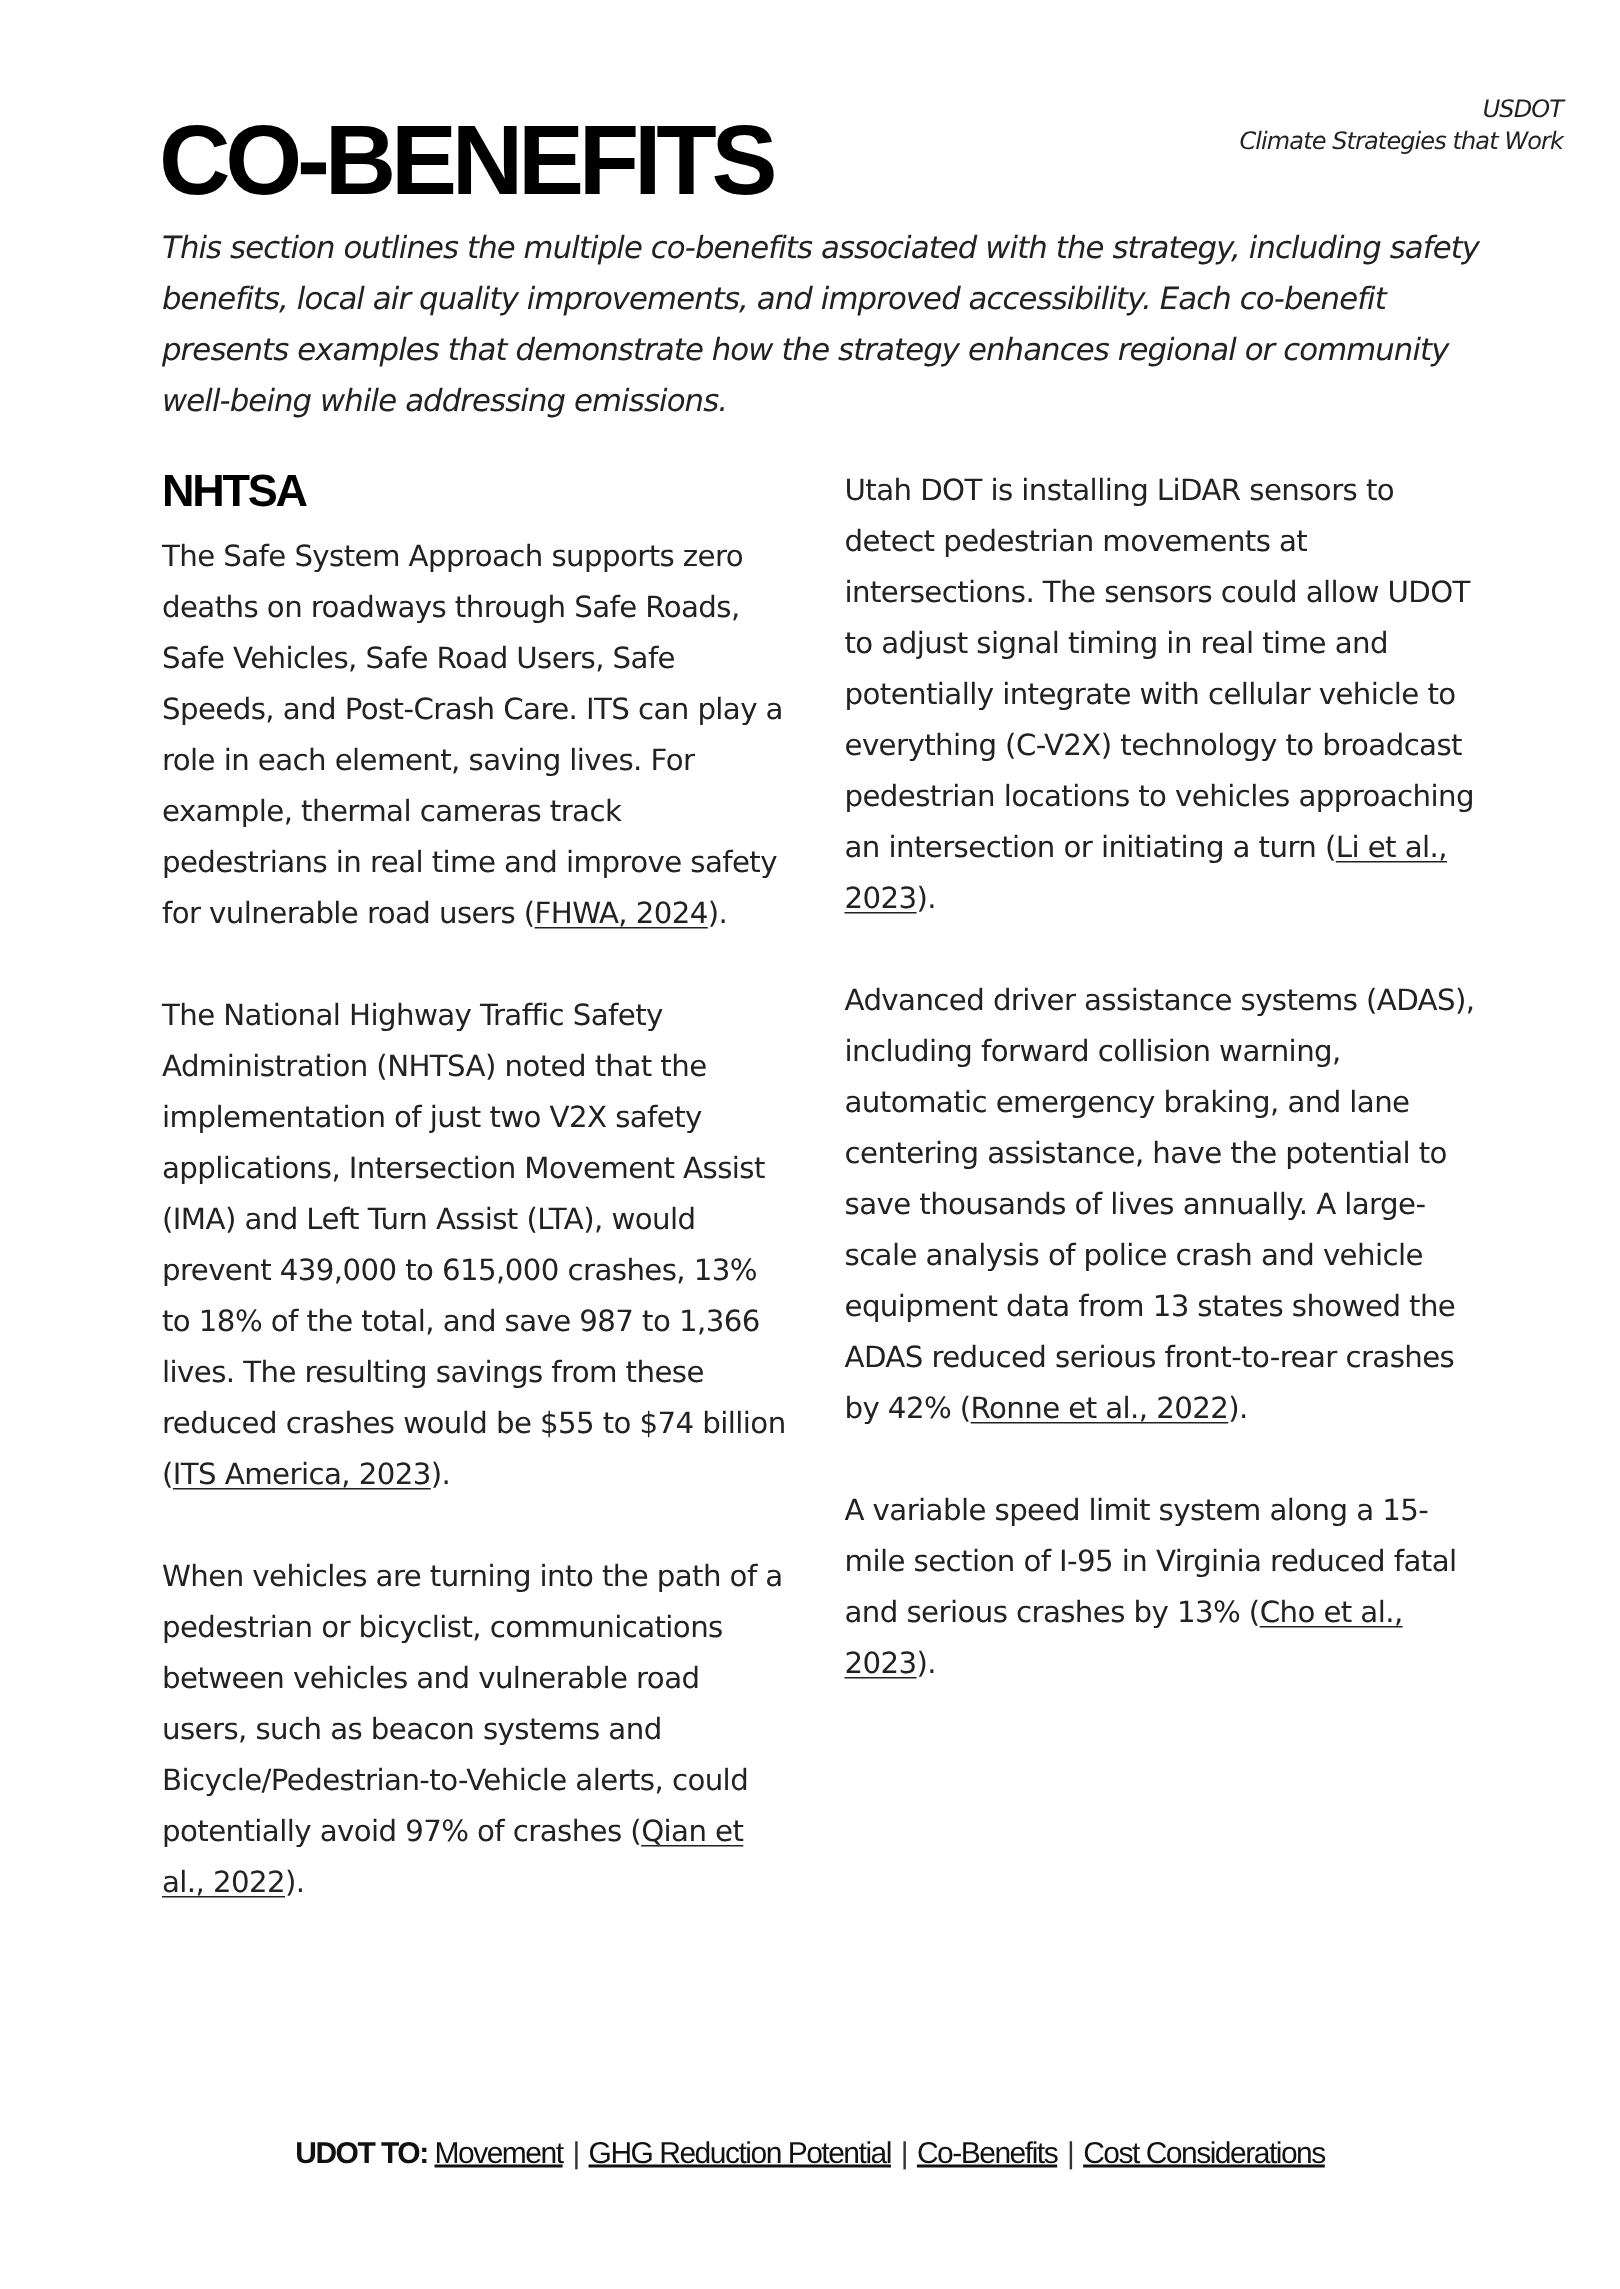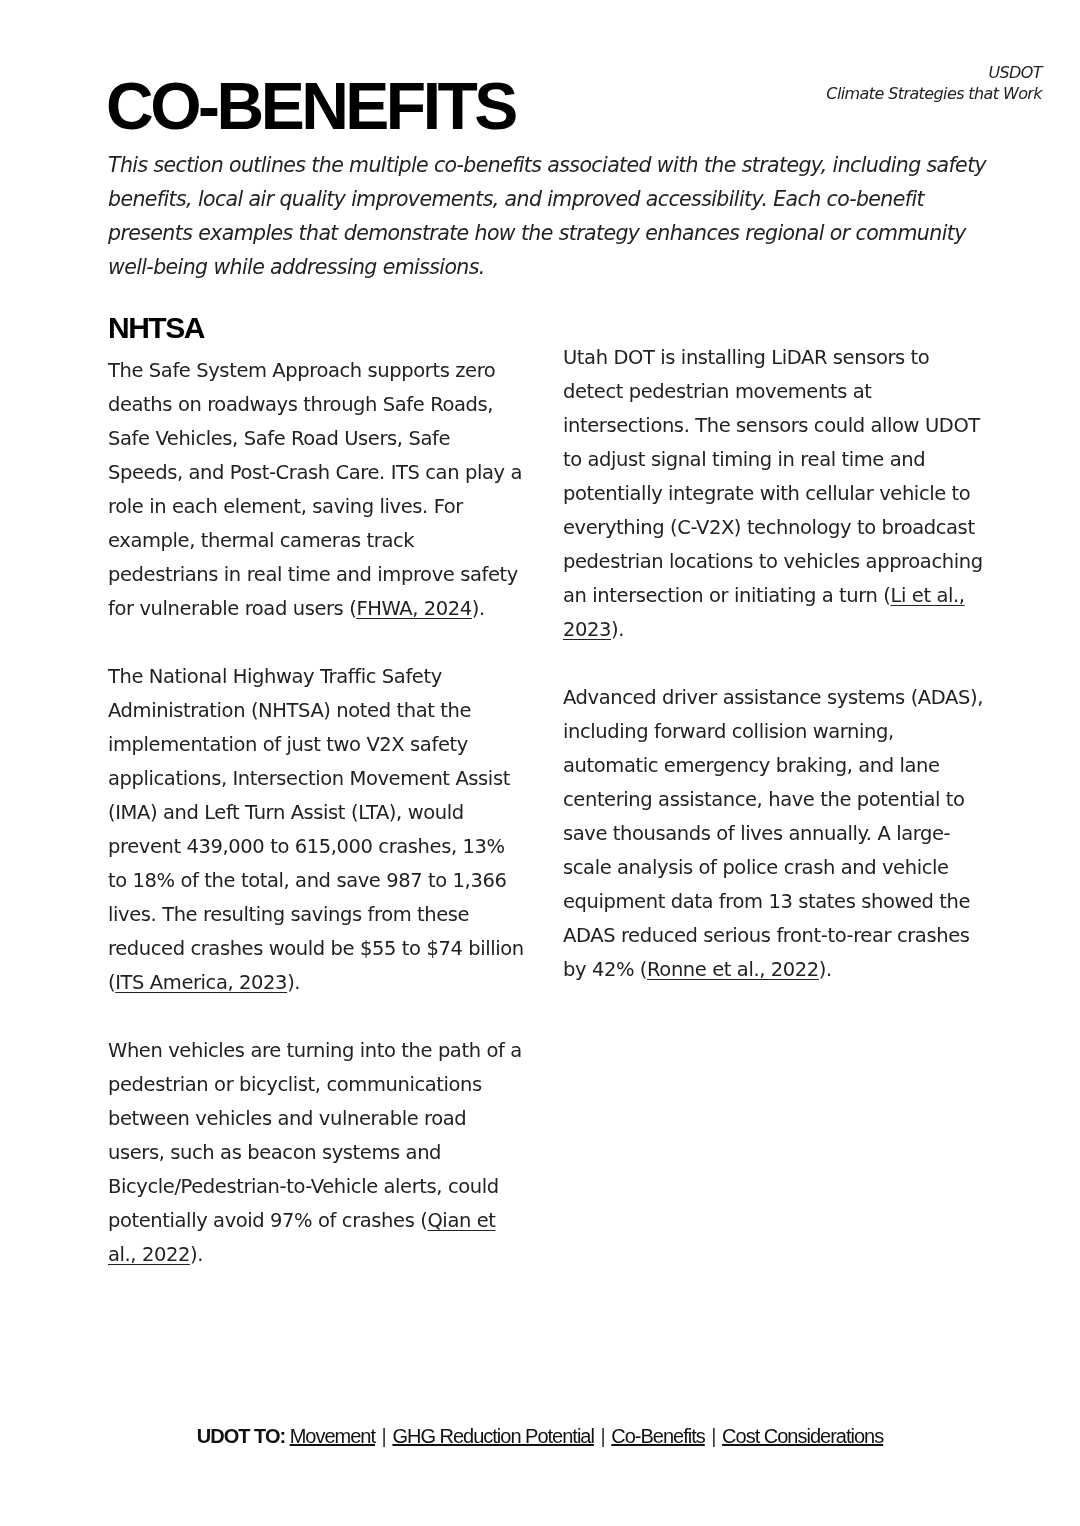--- a/index.html
+++ b/index.html
@@ -15,21 +15,21 @@
       letter-spacing: -3.5px; color: #000; line-height: 76px;
     }
     .intro {
       position: absolute; left: 108px; top: 148px; width: 880px; margin: 0;
       font-family: "DejaVu Sans", sans-serif; font-style: italic; font-size: 20.5px;
       line-height: 34px; color: #222; letter-spacing: -0.6px;
     }
     .col { position: absolute; width: 420px; font-family: "DejaVu Sans", sans-serif;
       font-size: 19.5px; line-height: 34px; color: #222; letter-spacing: -0.4px; }
     .col-left { left: 108px; top: 308px; }
-    .col-right { left: 563px; top: 310px; margin-top: 31px; }
+    .col-right { left: 563px; top: 310px; }
     .section-heading {
       font-family: "Liberation Sans", sans-serif; font-weight: bold; font-size: 30px;
       letter-spacing: -1.5px; color: #000; margin: 0; line-height: 40px;
     }
     .col-left .section-heading { margin-bottom: 6px; }
     .para { margin: 0 0 34px 0; }
     .para.last { margin-bottom: 0; }
     .cite { color: #222; text-decoration: underline; text-underline-offset: 3px; }
     .cost-heading { margin: 12px 0 8px 0; }
     .footer {
@@ -61,20 +61,21 @@
   <p class="para"><span>The National Highway Traffic Safety Administration (NHTSA) noted that the implementation of just two V2X safety applications, Intersection Movement Assist (IMA) and Left Turn Assist (LTA), would prevent 439,000 to 615,000 crashes, 13% to 18% of the total, and save 987 to 1,366 lives. The resulting savings from these reduced crashes would be $55 to $74 billion (</span><a class="cite" href="#">ITS America, 2023</a><span>).</span></p>
 
   <p class="para last"><span>When vehicles are turning into the path of a pedestrian or bicyclist, communications between vehicles and vulnerable road users, such as beacon systems and Bicycle/Pedestrian-to-Vehicle alerts, could potentially avoid 97% of crashes (</span><a class="cite" href="#">Qian et al., 2022</a><span>).</span></p>
 </div>
 
 <div class="col col-right">
   <p class="para"><span>Utah DOT is installing LiDAR sensors to detect pedestrian movements at intersections. The sensors could allow UDOT to adjust signal timing in real time and potentially integrate with cellular vehicle to everything (C-V2X) technology to broadcast pedestrian locations to vehicles approaching an intersection or initiating a turn (</span><a class="cite" href="#">Li et al., 2023</a><span>).</span></p>
 
   <p class="para"><span>Advanced driver assistance systems (ADAS), including forward collision warning, automatic emergency braking, and lane centering assistance, have the potential to save thousands of lives annually. A large-scale analysis of police crash and vehicle equipment data from 13 states showed the ADAS reduced serious front-to-rear crashes by 42% (</span><a class="cite" href="#">Ronne et al., 2022</a><span>).</span></p>
 
+  <p class="para last"><span>A variable speed limit system along a 15-mile section of I-95 in Virginia reduced fatal and serious crashes by 13% (</span><a class="cite" href="#">Cho et al., 2023</a><span>).</span></p>
 
 
 </div>
 
 <nav class="footer">
   <div>
     <span class="jump-label">UDOT TO:</span>
     <a href="#">Movement</a>
     <span class="sep">|</span>
     <a href="#">GHG Reduction Potential</a>

